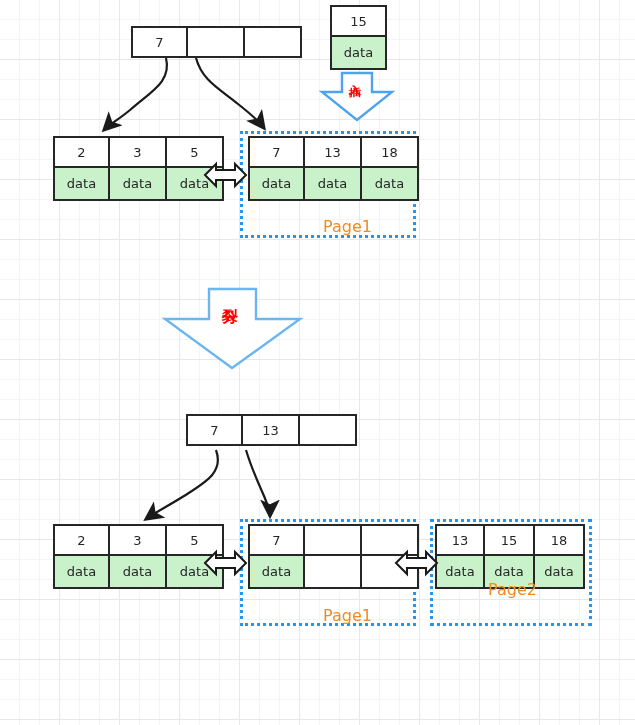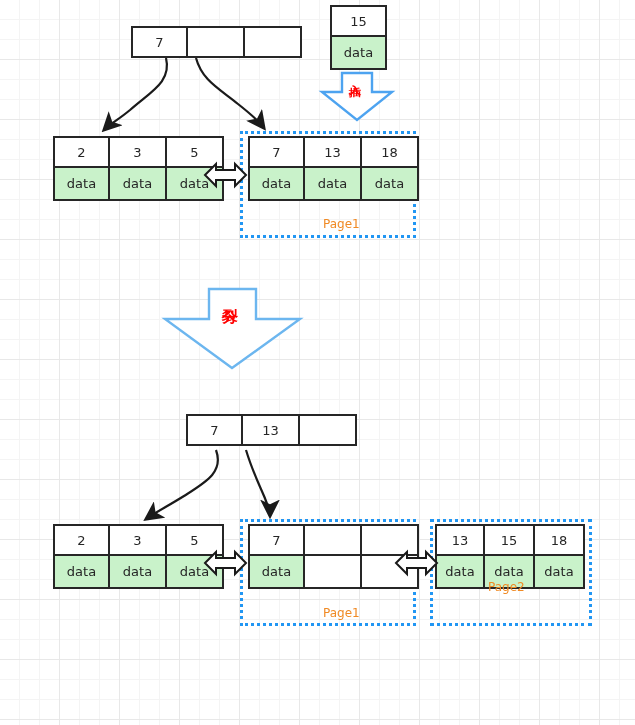--- a/index.html
+++ b/index.html
@@ -55,21 +55,21 @@
   .pagebox{
     position:absolute;
     box-sizing:border-box;
     border:3px dotted #2196f3;
     background:transparent;
     z-index:2;
   }
   .pagelabel{
     position:absolute;
     color:#f08a24;
-    font-size:12px;
+    font-size:16px;
     z-index:5;
     white-space:nowrap;
   }
 
   
   .layer{position:absolute;left:0;top:0;width:635px;height:725px;}
   .layer.under{z-index:1;}
   .layer.over{z-index:6;}
   .layer *{pointer-events:none;}
 

